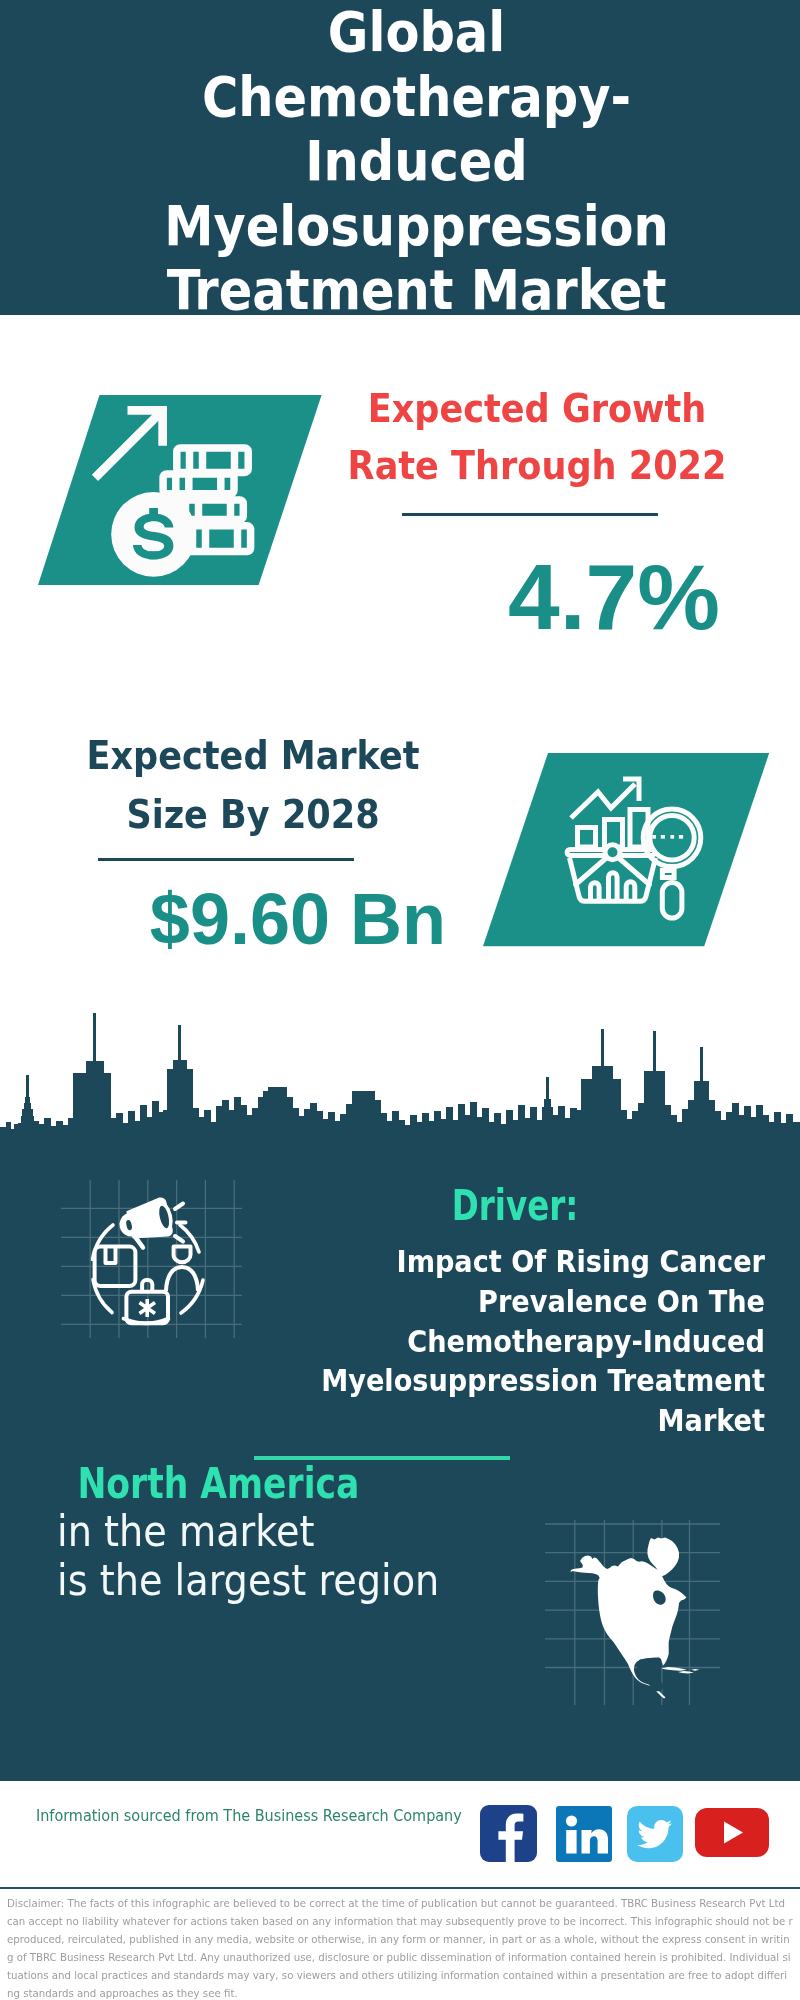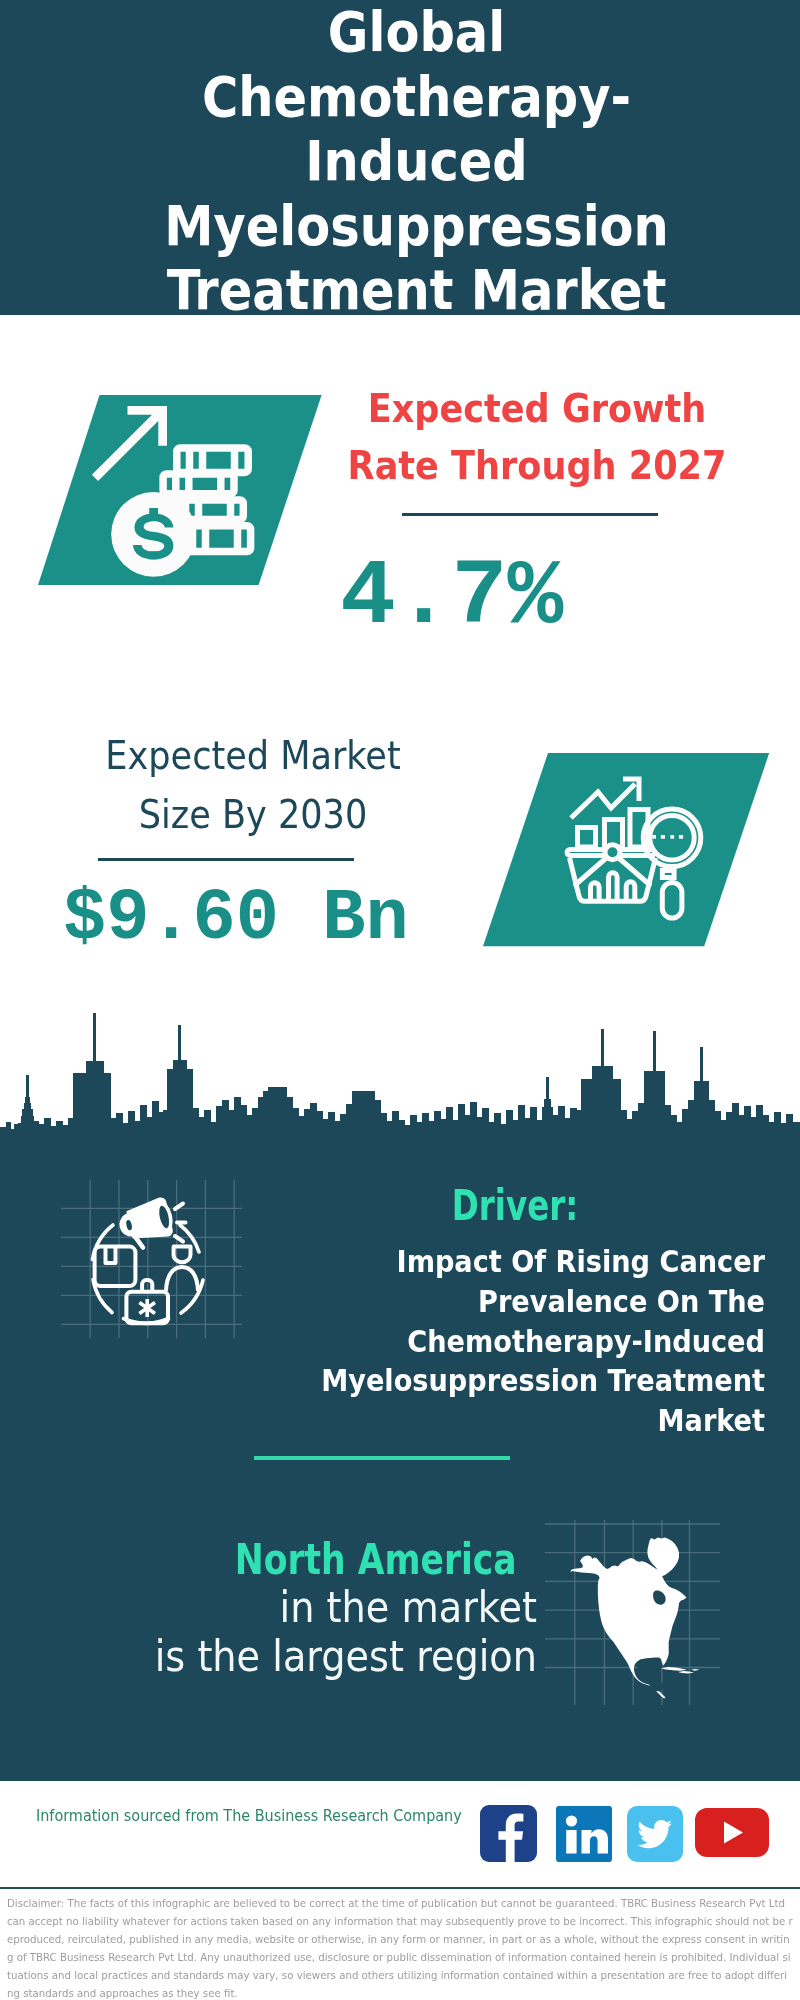--- a/index.html
+++ b/index.html
@@ -6,31 +6,31 @@
   html,body{margin:0;padding:0;}
   body{width:800px;height:2000px;background:#ffffff;font-family:"DejaVu Sans",sans-serif;overflow:hidden;}
   .page{position:relative;width:682px;height:2000px;}
 
   
   .header{position:absolute;left:0;top:0;width:800px;height:315px;background:#1d4859;overflow:hidden;}
   .header-title{position:absolute;left:0;top:0;width:833px;text-align:center;
       font-family:"DejaVu Sans",sans-serif;font-weight:bold;font-stretch:condensed;font-size:55px;line-height:64.5px;
       color:#ffffff;letter-spacing:0px;}
   .stat-rule{background:#1d4859;height:3px;}
-  .stat-value{font-family:Liberation Mono, monospace;font-weight:bold;color:#1a8f88;text-align:left;}
+  .stat-value{font-family:Liberation Sans, sans-serif;font-weight:bold;color:#1a8f88;text-align:right;}
 
   .sec1-icon{position:absolute;left:38px;top:395px;}
   .sec1-head{position:absolute;left:347px;top:380px;width:380px;
      font-family:"DejaVu Sans",sans-serif;font-weight:bold;font-stretch:condensed;
      font-size:39px;line-height:57px;color:#ef4444;text-align:center;}
   .sec1-rule{position:absolute;left:402px;top:513px;width:256px;}
   .sec1-value{position:absolute;left:340px;top:551px;width:380px;font-size:93px;line-height:93px;}
 
   .sec2-head{position:absolute;left:63px;top:727px;width:380px;
-     font-family:"DejaVu Sans",sans-serif;font-weight:normal;font-stretch:condensed;
+     font-family:"DejaVu Sans",sans-serif;font-weight:bold;font-stretch:condensed;
      font-size:39px;line-height:58.5px;color:#1d4859;text-align:center;}
   .sec2-rule{position:absolute;left:98px;top:858px;width:256px;}
   .sec2-value{position:absolute;left:63px;top:884px;width:383px;font-size:72px;line-height:71px;}
   .sec2-icon{position:absolute;left:483px;top:753px;}
 
   
   .dark-body{position:absolute;left:0;top:1147px;width:800px;height:633.6px;background:#1d4859;}
   .skyline{position:absolute;left:0;top:1005px;}
 
   
@@ -38,21 +38,21 @@
       font-family:"DejaVu Sans",sans-serif;font-weight:bold;font-stretch:condensed;font-size:43px;
       line-height:43px;color:#2fe0b0;text-align:center;
       transform:scaleX(0.842);transform-origin:50% 50%;}
   .driver-text{position:absolute;left:285px;top:1242px;width:480px;
       font-family:"DejaVu Sans",sans-serif;font-weight:bold;font-stretch:condensed;font-size:30.2px;
       line-height:39.8px;color:#ffffff;text-align:right;}
   .driver-rule{position:absolute;left:254px;top:1456px;width:256px;background:#34d8a8;height:4.3px;}
   .driver-icon{position:absolute;left:61px;top:1180px;}
 
   
-  .region-block{position:absolute;left:57px;top:1536px;width:480px;text-align:right;}
+  .region-block{position:absolute;left:57px;top:1460px;width:480px;text-align:left;}
   .region-accent{font-family:"DejaVu Sans",sans-serif;font-weight:bold;font-stretch:condensed;
       font-size:42px;line-height:48.4px;color:#2fe0b0;transform:scaleX(0.915);}
   .region-text{font-family:"DejaVu Sans",sans-serif;font-weight:normal;font-stretch:condensed;
       font-size:42.5px;line-height:48.4px;color:#f2f7f7;}
   .region-map{position:absolute;left:560px;top:1528px;}
 
   
   .footer-band{position:absolute;left:36px;top:1806px;width:460px;}
   .footer-text{font-family:"DejaVu Sans",sans-serif;font-stretch:condensed;font-size:16px;
       line-height:19.3px;color:#2b8667;white-space:nowrap;}
@@ -101,33 +101,33 @@
       <circle cx="115.6" cy="139.3" r="42.4" fill="#fbfbfb"></circle>
       <g fill="#1b9089">
         <path d="M111.2,113 h8.8 v8.0 h-8.8 z M111.2,156.2 h8.8 v8.0 h-8.8 z"></path>
         <path d="M115.6,118.6 c-11.2,0 -19.1,5.8 -19.1,13.6 c0,7.3 5.8,11.5 18.7,13.2 c7.9,1.1 11.0,2.7 11.0,5.6 c0,3.4 -4.4,5.7 -10.8,5.7 c-6.8,0 -11.3,-2.5 -11.9,-6.6 h-8.6 c0.6,8.7 8.7,14.4 20.5,14.4 c12.1,0 20.0,-5.5 20.0,-13.8 c0,-7.7 -6.0,-11.9 -18.8,-13.6 c-7.8,-1.1 -10.9,-2.6 -10.9,-5.4 c0,-3.2 4.2,-5.5 10.2,-5.5 c6.1,0 10.3,2.5 10.9,6.4 h8.6 c-0.6,-8.3 -8.3,-14.0 -19.8,-14.0 z"></path>
       </g>
     </svg>
   </div>
 
   <div class="sec1-head">
     <div>Expected Growth</div>
-    <div>Rate Through 2027</div>
+    <div>Rate Through 2022</div>
   </div>
   <div class="sec1-rule stat-rule"></div>
   <div class="sec1-value stat-value">4.7%</div>
 
   <div class="dark-body"></div>
   <svg class="skyline" width="800" height="143" viewBox="0 0 800 143" xmlns="http://www.w3.org/2000/svg">
     <path d="M0,143 L0,122 L6,122 L6,117 L11,117 L11,124 L14,124 L14,119 L18,119 L18,118 L21,118 L21,111 L22,111 L22,104 L24,104 L24,98 L25,98 L25,92 L26,92 L26,70 L29,70 L29,92 L30,92 L30,98 L31,98 L31,104 L33,104 L33,111 L34,111 L34,116 L39,116 L39,119 L44,119 L44,113 L51,113 L51,121 L56,121 L56,116 L63,116 L63,120 L68,120 L68,113 L73,113 L73,68 L86,68 L86,56 L93,56 L93,8 L96,8 L96,56 L104,56 L104,68 L111,68 L111,113 L116,113 L116,108 L123,108 L123,118 L128,118 L128,106 L135,106 L135,116 L140,116 L140,100 L147,100 L147,112 L152,112 L152,96 L159,96 L159,107 L163,107 L163,105 L167,105 L167,64 L173,64 L173,55 L178,55 L178,20 L181,20 L181,55 L187,55 L187,64 L193,64 L193,103 L199,103 L199,112 L204,112 L204,105 L211,105 L211,117 L216,117 L216,101 L222,101 L222,95 L229,95 L229,105 L234,105 L234,92 L241,92 L241,100 L247,100 L247,110 L252,110 L252,103 L258,103 L258,92 L263,92 L263,86 L268,86 L268,82 L287,82 L287,92 L293,92 L293,103 L299,103 L299,111 L304,111 L304,104 L310,104 L310,98 L317,98 L317,106 L323,106 L323,114 L328,114 L328,107 L335,107 L335,116 L340,116 L340,109 L346,109 L346,99 L352,99 L352,86 L375,86 L375,95 L381,95 L381,108 L387,108 L387,116 L392,116 L392,106 L399,106 L399,115 L405,115 L405,120 L410,120 L410,110 L417,110 L417,117 L422,117 L422,108 L429,108 L429,116 L434,116 L434,106 L441,106 L441,114 L446,114 L446,102 L453,102 L453,115 L458,115 L458,99 L465,99 L465,110 L470,110 L470,97 L477,97 L477,112 L482,112 L482,103 L489,103 L489,117 L494,117 L494,108 L501,108 L501,119 L506,119 L506,105 L513,105 L513,115 L518,115 L518,100 L525,100 L525,113 L530,113 L530,102 L537,102 L537,115 L542,115 L542,102 L544,102 L544,94 L546,94 L546,72 L549,72 L549,94 L551,94 L551,102 L553,102 L553,110 L558,110 L558,101 L565,101 L565,113 L570,113 L570,103 L577,103 L577,105 L581,105 L581,74 L592,74 L592,61 L601,61 L601,24 L604,24 L604,61 L613,61 L613,74 L621,74 L621,105 L627,105 L627,114 L632,114 L632,106 L638,106 L638,98 L644,98 L644,66 L653,66 L653,26 L656,26 L656,66 L665,66 L665,100 L671,100 L671,110 L677,110 L677,117 L682,117 L682,104 L688,104 L688,95 L694,95 L694,76 L700,76 L700,42 L703,42 L703,76 L709,76 L709,95 L715,95 L715,106 L721,106 L721,115 L726,115 L726,107 L732,107 L732,98 L739,98 L739,110 L744,110 L744,101 L751,101 L751,112 L756,112 L756,100 L763,100 L763,110 L769,110 L769,117 L774,117 L774,107 L781,107 L781,118 L786,118 L786,109 L793,109 L793,117 L800,117 L800,143 Z" fill="#1d4859"></path>
   </svg>
 
   <div class="sec2-head">
     <div>Expected Market</div>
-    <div>Size By 2030</div>
+    <div>Size By 2028</div>
   </div>
   <div class="sec2-rule stat-rule"></div>
   <div class="sec2-value stat-value">$9.60 Bn</div>
 
   <div class="driver-icon">
     <svg width="181" height="158" viewBox="0 0 181 158" xmlns="http://www.w3.org/2000/svg">
       <g stroke="#4a6d7c" stroke-width="1.3">
         <path d="M29.2,0 v158 M58,0 v158 M86.8,0 v158 M115.6,0 v158 M144.4,0 v158 M173.2,0 v158"></path>
         <path d="M0,28.3 h181 M0,57.3 h181 M0,86.3 h181 M0,115.3 h181 M0,144.3 h181"></path>
       </g>

